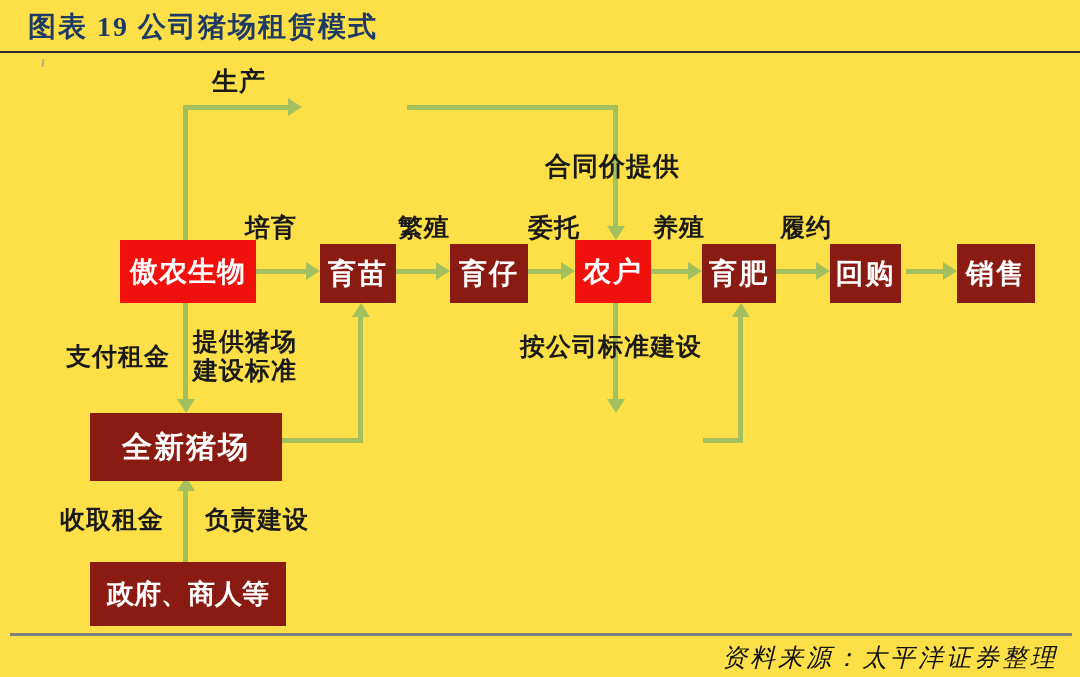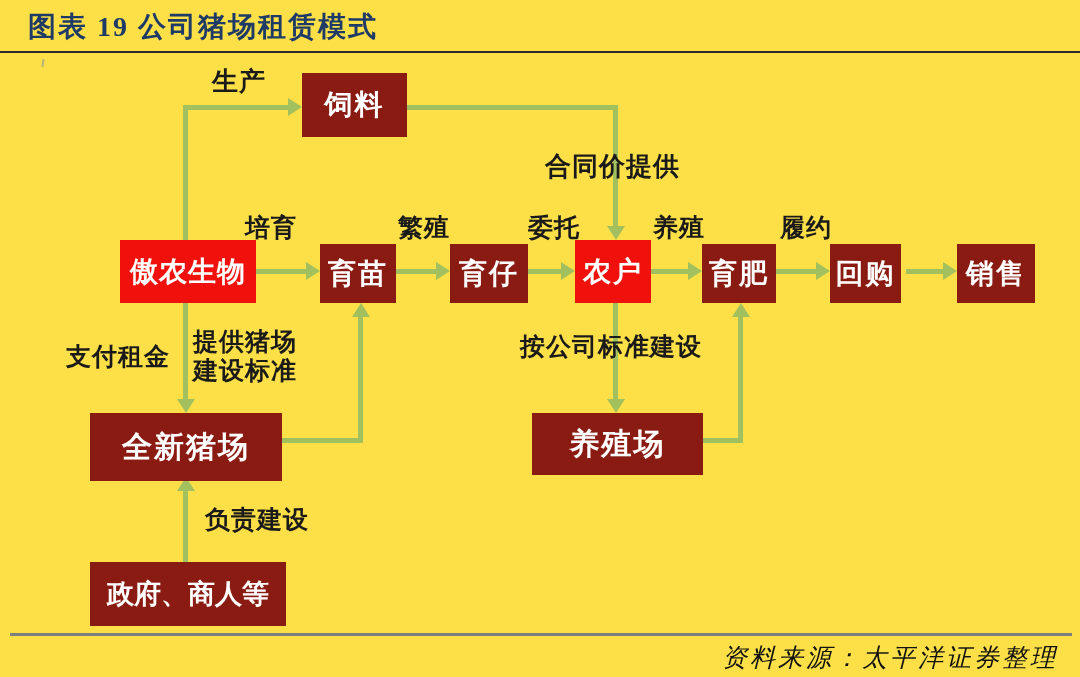--- a/index.html
+++ b/index.html
@@ -84,25 +84,23 @@
   <div class="line" style="left:613px;top:303px;width:5px;height:96px;"></div>
   <div class="arr down" style="left:607px;top:399px;"></div>
   <div class="flabel" style="left:520px;top:332px;">按公司标准建设</div>
 
   <div class="line" style="left:703px;top:438px;width:40px;height:5px;"></div>
   <div class="line" style="left:738px;top:317px;width:5px;height:126px;"></div>
   <div class="arr up" style="left:732px;top:303px;"></div>
 
   <div class="line" style="left:183px;top:491px;width:5px;height:71px;"></div>
   <div class="arr up" style="left:177px;top:477px;"></div>
+  <div class="flabel" style="left:60px;top:505px;">收取租金</div>
   <div class="flabel" style="left:205px;top:505px;">负责建设</div>
 
-  <div class="node dark" style="left:302px;top:73px;width:105px;height:64px;font-size:28px;">
-      <span>饲料</span>
-    </div>
   <div class="node bright" style="left:120px;top:240px;width:136px;height:63px;font-size:28px;letter-spacing:1px;">
       <span>傲农生物</span>
     </div>
   <div class="node dark" style="left:320px;top:244px;width:76px;height:59px;font-size:28px;">
       <span>育苗</span>
     </div>
   <div class="node dark" style="left:450px;top:244px;width:78px;height:59px;font-size:28px;">
       <span>育仔</span>
     </div>
   <div class="node bright" style="left:575px;top:240px;width:76px;height:63px;font-size:28px;">
@@ -113,23 +111,20 @@
     </div>
   <div class="node dark" style="left:830px;top:244px;width:71px;height:59px;font-size:28px;">
       <span>回购</span>
     </div>
   <div class="node dark" style="left:957px;top:244px;width:78px;height:59px;font-size:28px;">
       <span>销售</span>
     </div>
   <div class="node dark" style="left:90px;top:413px;width:192px;height:68px;font-size:30px;">
       <span>全新猪场</span>
     </div>
-  <div class="node dark" style="left:532px;top:413px;width:171px;height:62px;font-size:30px;">
-      <span>养殖场</span>
-    </div>
   <div class="node dark" style="left:90px;top:562px;width:196px;height:64px;font-size:27px;letter-spacing:0;">
       <span>政府、商人等</span>
     </div>
 
   <div class="bottom-rule"></div>
   <div class="source">资料来源：太平洋证券整理</div>
 
 </div>
 
 </body></html>

